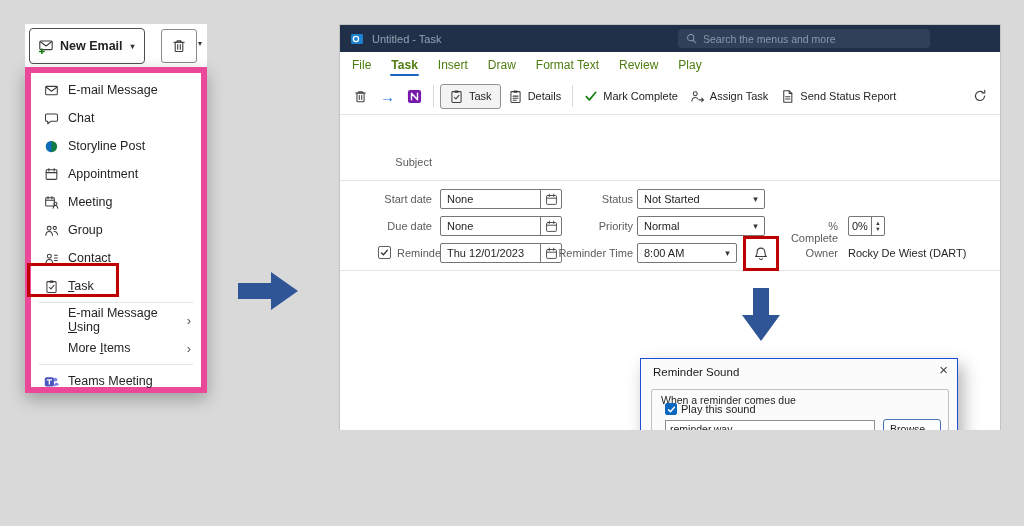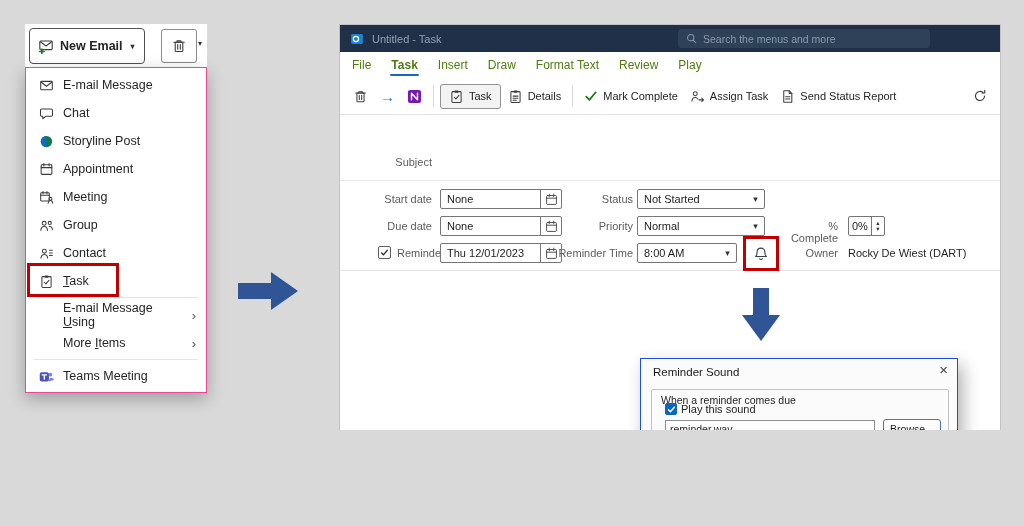--- a/index.html
+++ b/index.html
@@ -8,21 +8,21 @@
 .canvas{position:relative;width:1024px;height:430px;background:#d9d9d9;overflow:hidden}
 svg{display:block}
 u{text-underline-offset:1px}
 
 
 .chip{position:absolute;left:25px;top:24px;width:182px;height:43px;background:#fff}
 .ne-btn{position:absolute;left:29px;top:28px;width:116px;height:36px;background:#fff;border:1.5px solid #4f4f4f;border-radius:4px;display:flex;align-items:center;gap:6px;padding:0 8px;font-size:12.5px;font-weight:700;cursor:pointer}
 .ne-btn .chev{font-size:8px;color:#333;margin-left:2px}
 .del-btn{position:absolute;left:161px;top:29px;width:36px;height:34px;background:#fff;border:1px solid #8a8a8a;border-radius:3px;display:flex;align-items:center;justify-content:center;cursor:pointer}
 .del-chev{position:absolute;left:198px;top:39px;font-size:8px;color:#333}
-.menu{position:absolute;left:25px;top:67px;width:182px;height:326px;background:#fff;border:1px solid #ec4899;box-shadow:0 6px 16px rgba(0,0,0,.28)}
+.menu{position:absolute;left:25px;top:67px;width:182px;height:326px;background:#fff;border:6px solid #ec4899;box-shadow:0 6px 16px rgba(0,0,0,.28)}
 .mi{position:absolute;left:0;width:100%;height:28px;display:flex;align-items:center;gap:9px;padding:0 10px 0 12px;font-size:12.5px;color:#242424;cursor:pointer}
 .mi .ic{width:16px;display:flex;justify-content:center;flex:none}
 .mi .sub{margin-left:auto;color:#555;font-size:13px;line-height:1}
 .msep{position:absolute;left:8px;right:8px;height:1px;background:#e4e4e4}
 
 
 .rbox{position:absolute;border:3px solid #c00000;pointer-events:none}
 #rb-task{left:27px;top:263px;width:92px;height:34px}
 #rb-bell{left:743px;top:236px;width:36px;height:35px}
 .ar-bar{position:absolute;background:#2f5597}

